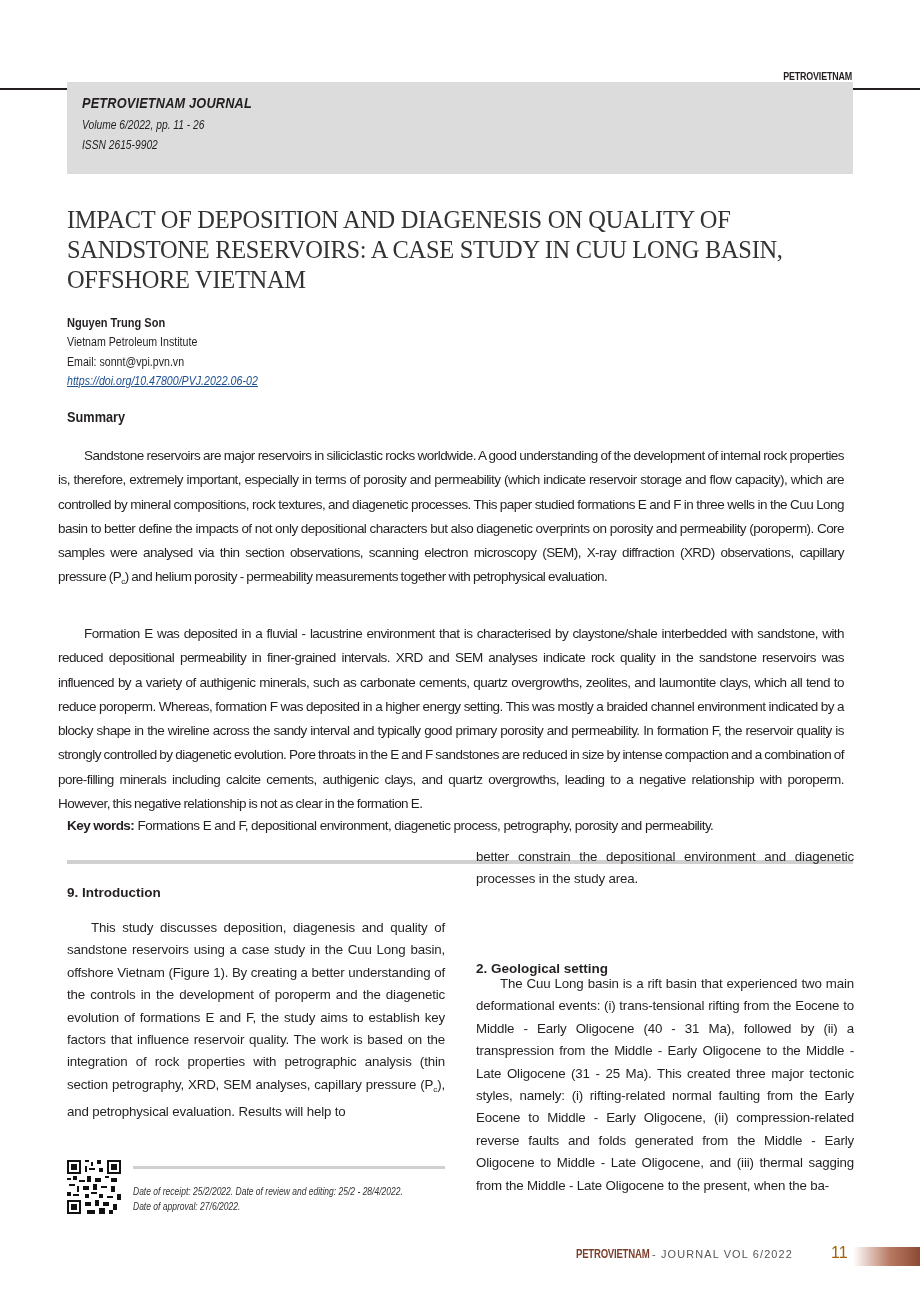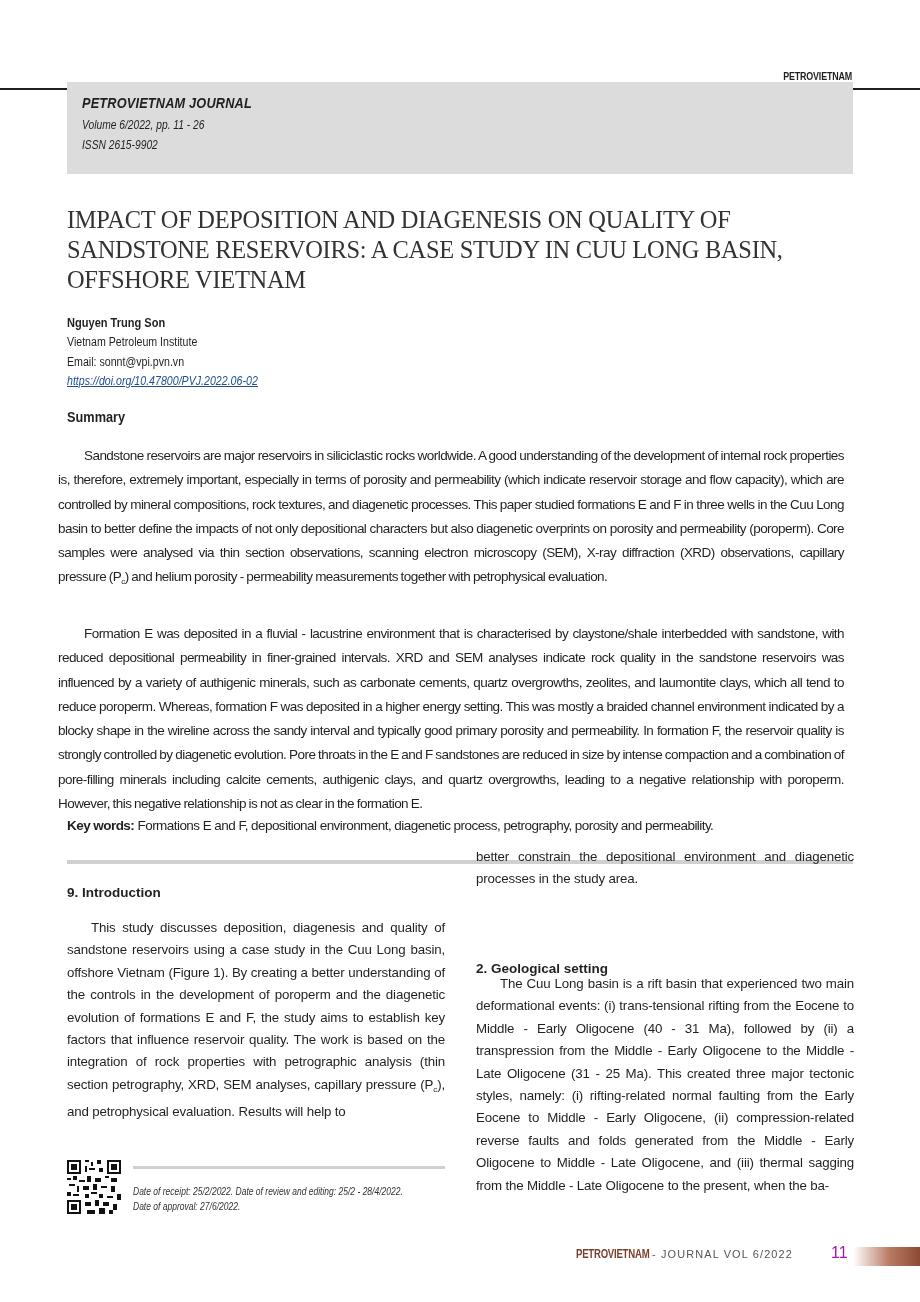--- a/index.html
+++ b/index.html
@@ -78,21 +78,21 @@
   .para { position: absolute; width: 378px; font-size: 13.3px; line-height: 22.4px; text-align: justify; text-indent: 24px; letter-spacing: -0.15px; }
 
   .sub { font-size: 8px; vertical-align: -3px; }
 
   .qr { position: absolute; left: 67px; top: 1160px; width: 54px; height: 54px; }
   .foot-rule { position: absolute; left: 133px; top: 1166px; width: 312px; height: 3px; background: #d0d0d0; }
   .dates { position: absolute; left: 133px; top: 1184px; font-size: 10px; font-style: italic; line-height: 15px; transform: scaleX(0.85); transform-origin: left top; color: #333; }
 
   .footer-pv { position: absolute; left: 576px; top: 1247px; font-weight: bold; font-size: 12px; color: #7a3e2b; transform: scaleX(0.8); transform-origin: left top; letter-spacing: -0.3px; }
   .footer-jv { position: absolute; left: 652px; top: 1248px; font-size: 11.5px; color: #555; letter-spacing: 1.2px; transform: scaleX(0.95); transform-origin: left top; }
-  .page-num { position: absolute; left: 831px; top: 1244px; font-size: 16px; color: #a21caf; }
+  .page-num { position: absolute; left: 831px; top: 1244px; font-size: 16px; color: #a16207; }
   .page-bar { position: absolute; left: 853px; top: 1247px; width: 67px; height: 19px; background: linear-gradient(to right, #ffffff 0%, #b87a62 55%, #8c4a34 100%); }
 </style>
 </head>
 <body>
 
 <div class="running-head">PETROVIETNAM</div>
 <div class="top-rule"></div>
 
 <div class="masthead">
   <div class="jname">PETROVIETNAM JOURNAL</div>

